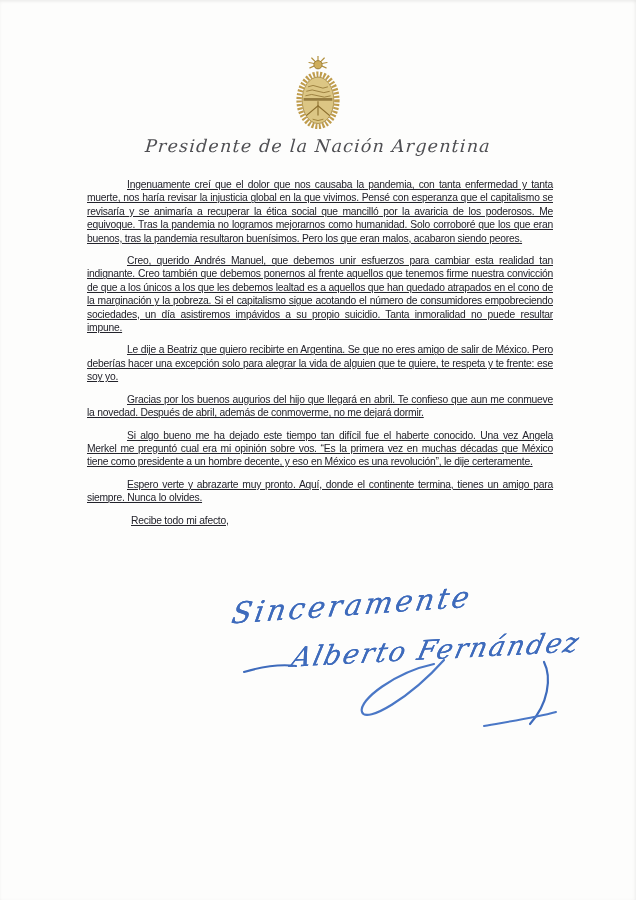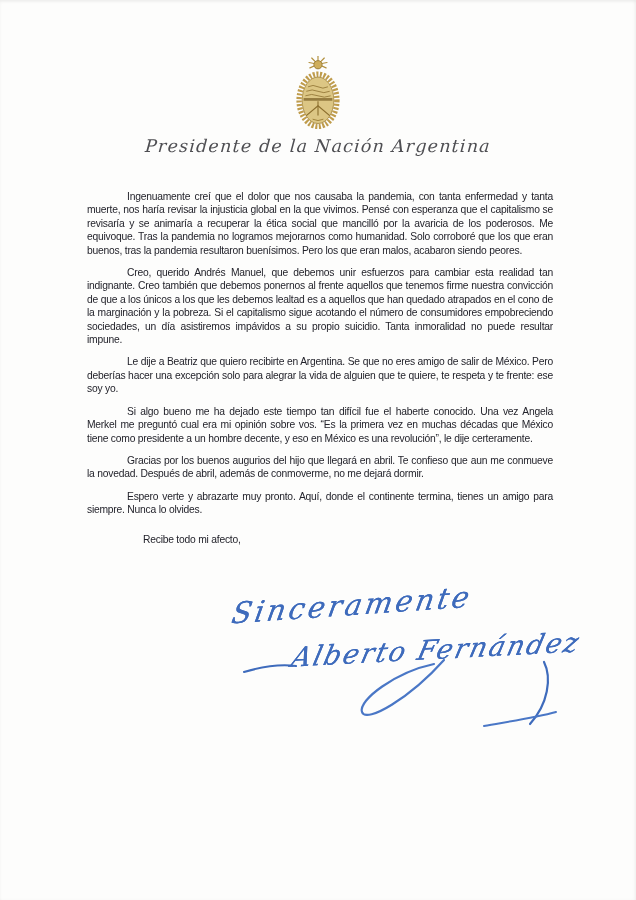--- a/index.html
+++ b/index.html
@@ -21,29 +21,30 @@
     text-align:center;
     font-family:"DejaVu Serif", serif;
     font-style:italic;
     font-size:17.5px;
     letter-spacing:1.2px;
     color:#4e4e52;
     transform:skewX(-4deg);
   }
   
   .letter-body{
-    position:absolute;left:87px;top:190px;width:466px;
+    position:absolute;left:87px;top:178px;width:466px;
     font-size:10.3px;
     letter-spacing:-0.22px;
     line-height:13.4px;
     color:#23232b;
     text-align:justify;
+    text-decoration:underline;
   }
   .para{margin:0 0 9px 0;text-indent:40px;}
-  .closing{margin:16px;text-indent:40px;}
+  .closing{margin:4px;text-indent:40px;}
   
   .signature{position:absolute;left:0;top:0;width:636px;height:900px;pointer-events:none;}
   .sig-line{
     position:absolute;
     font-family:"DejaVu Serif", serif;
     font-style:italic;
     color:#3e6bbc;
     white-space:nowrap;
     text-shadow:0 0 .4px #3e6bbc;
   }
@@ -97,23 +98,23 @@
   <div class="script-title">Presidente de la Nación Argentina</div>
 
   <div class="letter-body">
 
       <p class="para">Ingenuamente creí que el dolor que nos causaba la pandemia, con tanta enfermedad y tanta muerte, nos haría revisar la injusticia global en la que vivimos. Pensé con esperanza que el capitalismo se revisaría y se animaría a recuperar la ética social que mancilló por la avaricia de los poderosos. Me equivoque. Tras la pandemia no logramos mejorarnos como humanidad. Solo corroboré que los que eran buenos, tras la pandemia resultaron buenísimos. Pero los que eran malos, acabaron siendo peores.</p>
 
       <p class="para">Creo, querido Andrés Manuel, que debemos unir esfuerzos para cambiar esta realidad tan indignante. Creo también que debemos ponernos al frente aquellos que tenemos firme nuestra convicción de que a los únicos a los que les debemos lealtad es a aquellos que han quedado atrapados en el cono de la marginación y la pobreza. Si el capitalismo sigue acotando el número de consumidores empobreciendo sociedades, un día asistiremos impávidos a su propio suicidio. Tanta inmoralidad no puede resultar impune.</p>
 
       <p class="para">Le dije a Beatriz que quiero recibirte en Argentina. Se que no eres amigo de salir de México. Pero deberías hacer una excepción solo para alegrar la vida de alguien que te quiere, te respeta y te frente: ese soy yo.</p>
 
+      <p class="para">Gracias por los buenos augurios del hijo que llegará en abril. Te confieso que aun me conmueve la novedad. Después de abril, además de conmoverme, no me dejará dormir.</p>
+
       <p class="para">Si algo bueno me ha dejado este tiempo tan difícil fue el haberte conocido. Una vez Angela Merkel me preguntó cual era mi opinión sobre vos. “Es la primera vez en muchas décadas que México tiene como presidente a un hombre decente, y eso en México es una revolución”, le dije certeramente.</p>
-
-      <p class="para">Gracias por los buenos augurios del hijo que llegará en abril. Te confieso que aun me conmueve la novedad. Después de abril, además de conmoverme, no me dejará dormir.</p>
 
       <p class="para">Espero verte y abrazarte muy pronto. Aquí, donde el continente termina, tienes un amigo para siempre. Nunca lo olvides.</p>
 
     <p class="closing">Recibe todo mi afecto,</p>
   </div>
 
   <div class="signature">
     <div class="sig-line sig-1">Sinceramente</div>
     <div class="sig-line sig-2">Alberto Fernández</div>
     <svg class="sig-flourish" width="330" height="130" viewBox="0 0 330 130" fill="none">

